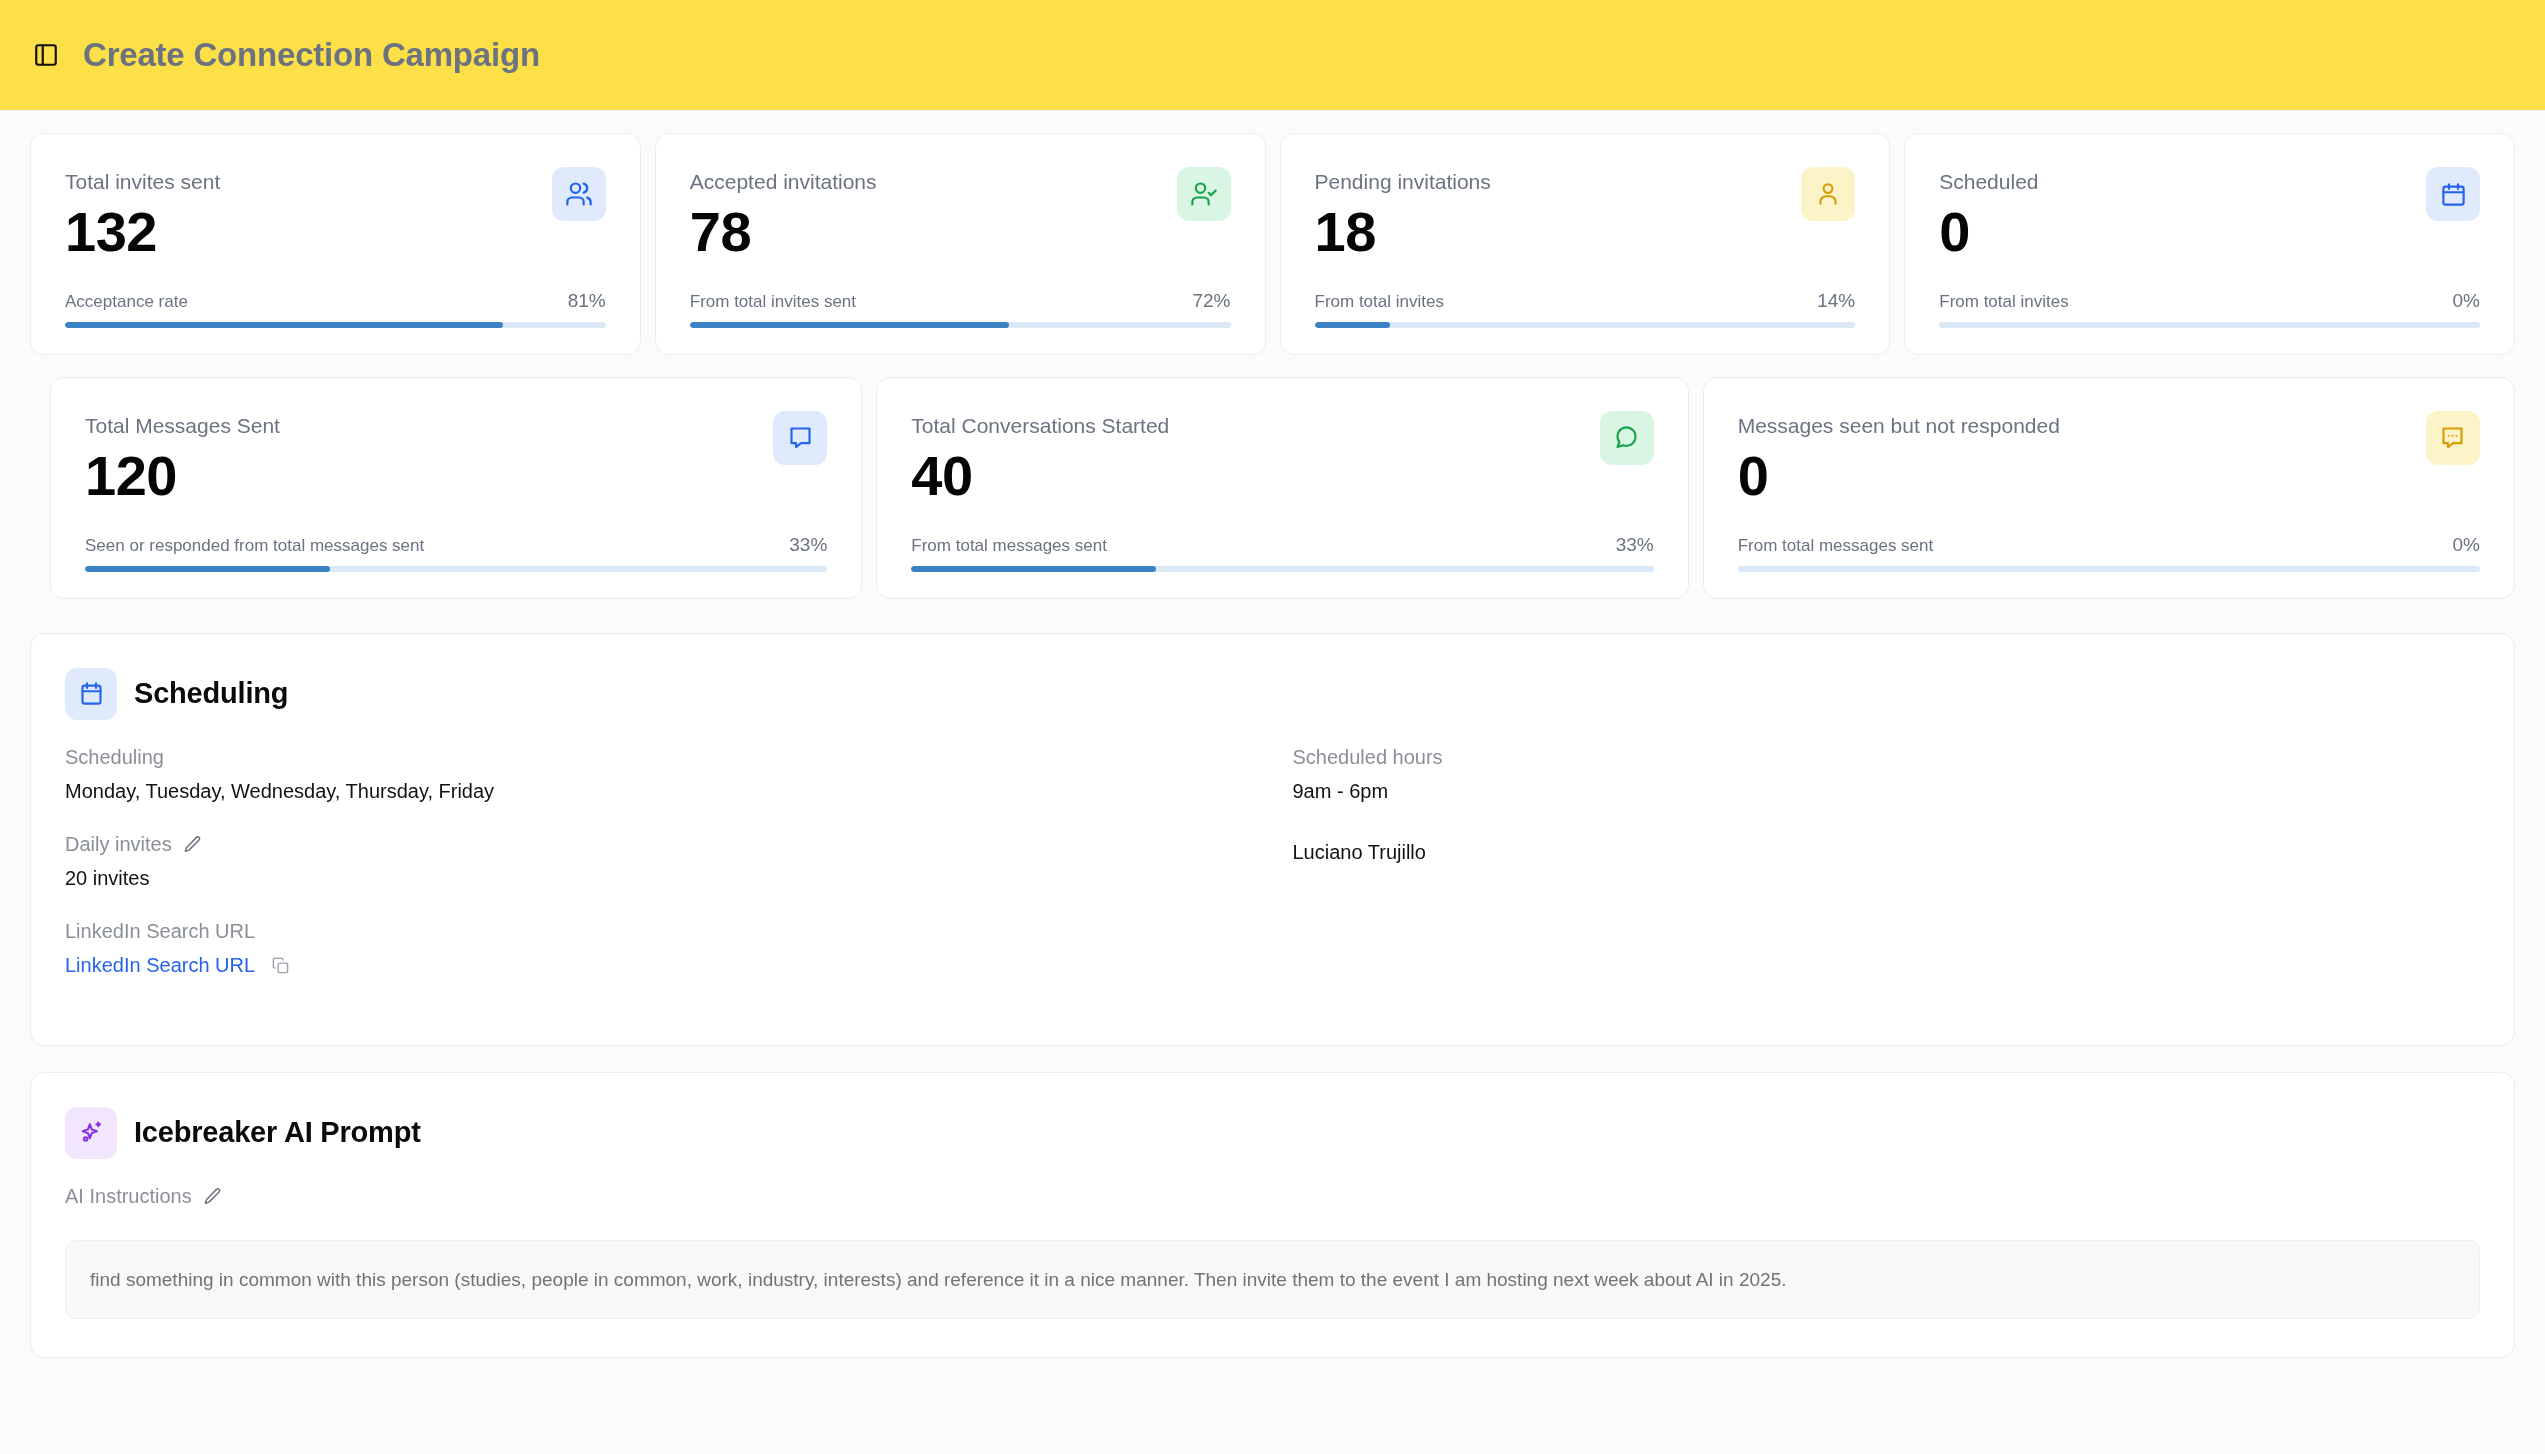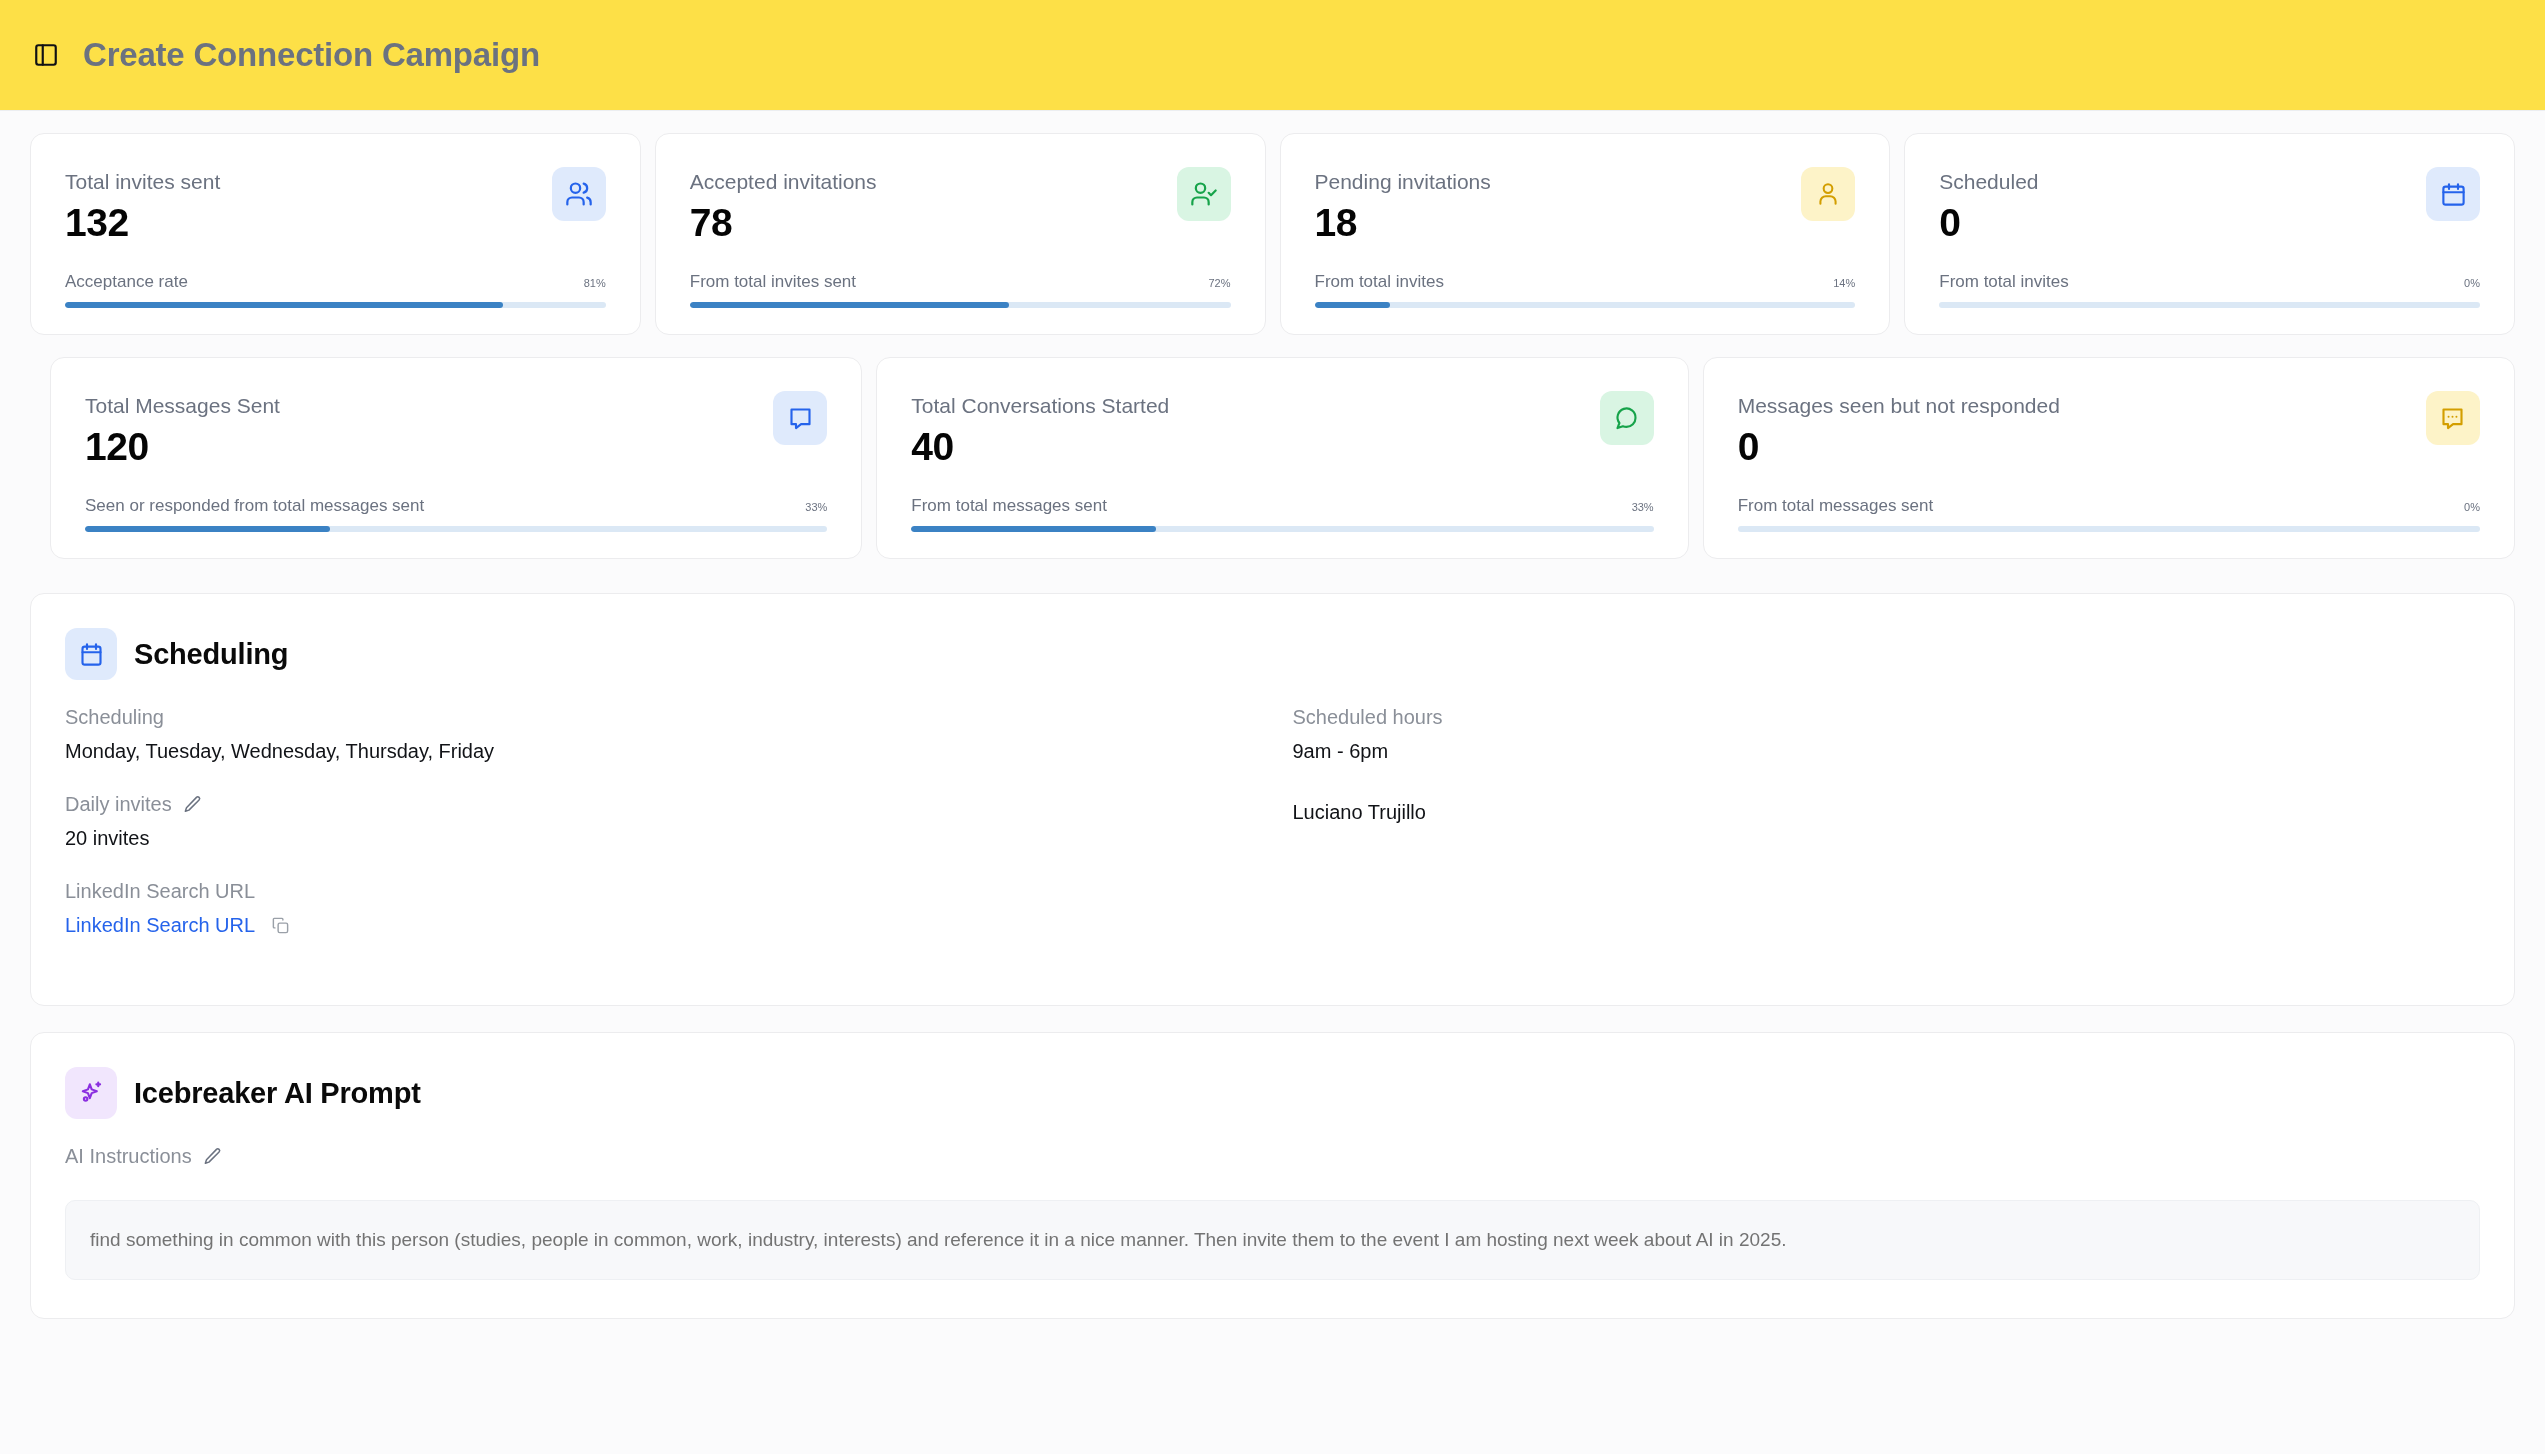--- a/index.html
+++ b/index.html
@@ -63,21 +63,21 @@
     align-items: flex-start;
   }
   .stat-label {
     font-size: 21px;
     color: #6b7280;
     font-weight: 400;
     line-height: 1.15;
     padding-top: 3px;
   }
   .stat-value {
-    font-size: 39px;
+    font-size: 56px;
     font-weight: 700;
     color: #050505;
     line-height: 1.05;
     margin-top: 9px;
     letter-spacing: -0.5px;
   }
   .stat-icon {
     width: 54px; height: 54px;
     border-radius: 12px;
     display: flex; align-items: center; justify-content: center;
@@ -89,21 +89,21 @@
 
   .stat-foot { margin-top: auto; padding-top: 28px; }
   .stat-foot-row {
     display: flex;
     justify-content: space-between;
     align-items: baseline;
     font-size: 17px;
     color: #6b7280;
     margin-bottom: 10px;
   }
-  .stat-pct { font-size: 11px; color: #6b7280; }
+  .stat-pct { font-size: 19px; color: #6b7280; }
   .bar-track {
     height: 6px;
     border-radius: 4px;
     background: #dbe8f5;
     overflow: hidden;
   }
   .bar-fill {
     height: 100%;
     border-radius: 4px;
     background: #3b82c4;

